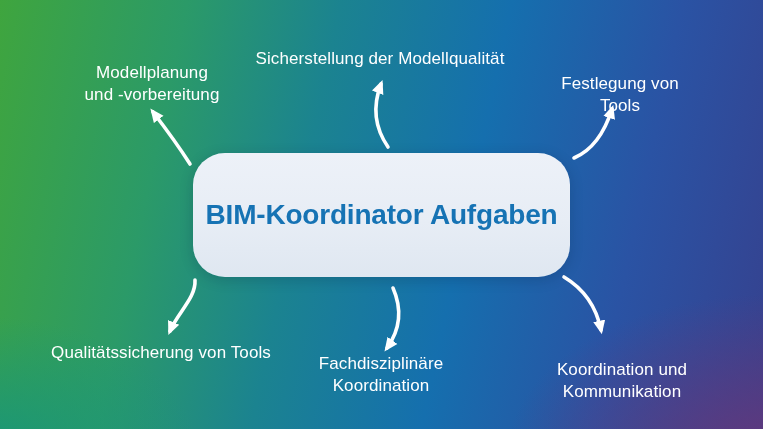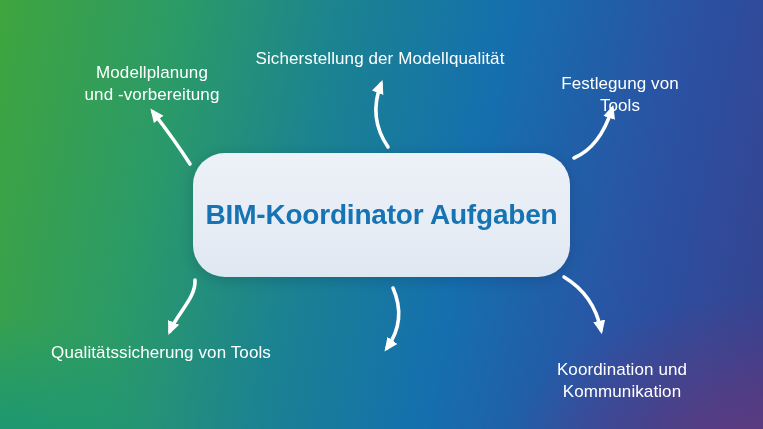--- a/index.html
+++ b/index.html
@@ -101,16 +101,18 @@
 
   <div class="center-box">
     <h1>BIM-Koordinator Aufgaben</h1>
   </div>
 
   <div class="node node-1">Modellplanung
 und -vorbereitung</div>
   <div class="node node-2">Sicherstellung der Modellqualität</div>
   <div class="node node-3">Festlegung von Tools</div>
   <div class="node node-4">Qualitätssicherung von Tools</div>
+  <div class="node node-5">Fachdisziplinäre
+Koordination</div>
   <div class="node node-6">Koordination und
 Kommunikation</div>
 
 </div>
 
 </body></html>

